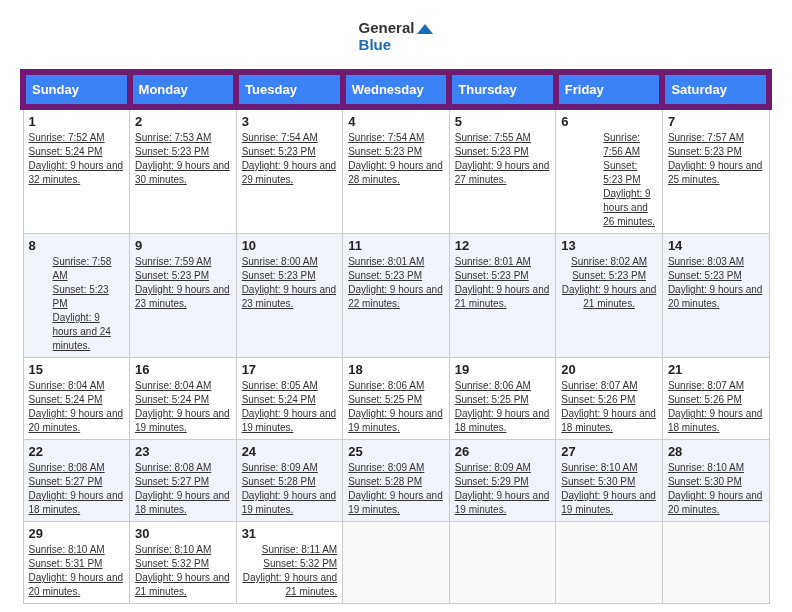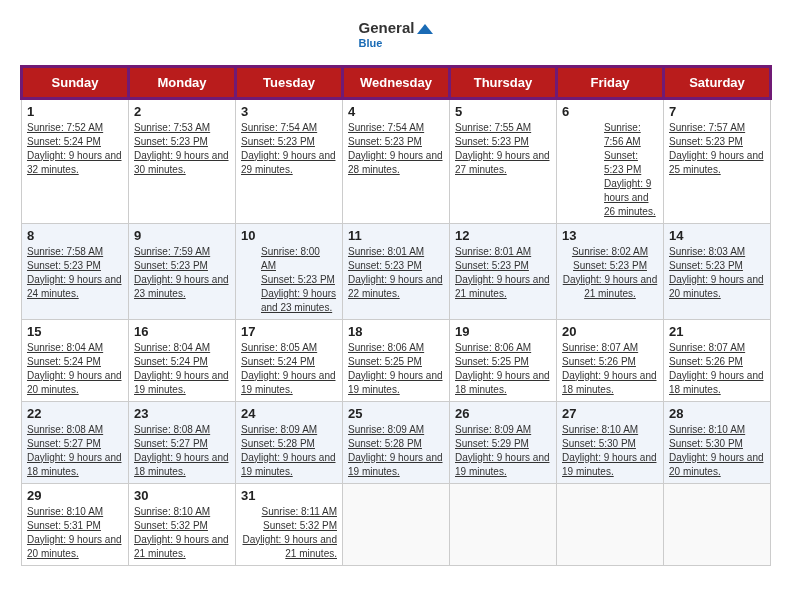--- a/index.html
+++ b/index.html
@@ -32,27 +32,27 @@
     .subtitle {
       font-size: 14px;
       color: #555;
     }
     .calendar-table {
       width: 100%;
       border-collapse: collapse;
       font-size: 11px;
     }
     .calendar-table th {
-      background-color: #b91c1c;
+      background-color: #3b82f6;
       color: #fff;
       padding: 7px 6px;
-      text-align: center;
+      text-align: left;
       font-size: 13px;
       font-weight: bold;
-      border: 3px solid #701a75;
+      border: 6px solid #701a75;
     }
     .calendar-table td {
       border: 1px solid #ccc;
       vertical-align: top;
       padding: 4px 5px;
       width: calc(100% / 7);
       min-height: 70px;
       background: #fff;
     }
     .calendar-table tr:nth-child(even) td {
@@ -75,21 +75,21 @@
       background: #f9f9f9 !important;
     }
   </style>
 </head>
 <body>
 
 <div class="header-section">
   <div class="logo">
   <div style="line-height:1.1; font-family:Arial,sans-serif;">
     <div style="font-size:15px;font-weight:bold;color:#333;">General<span style="display:inline-block;width:0;height:0;border-left:8px solid transparent;border-right:8px solid transparent;border-bottom:10px solid #1a6bb5;margin-left:3px;vertical-align:middle;"></span></div>
-    <div style="font-size:11px;font-weight:bold;color:#1a6bb5;">Blue</div>
+    <div style="font-size:15px;font-weight:bold;color:#1a6bb5;">Blue</div>
   </div>
 </div>
   <div class="title-section">
     <div class="main-title"></div>
     <div class="subtitle"></div>
   </div>
 </div>
 
 <table class="calendar-table">
   <thead>
@@ -144,33 +144,33 @@
         <td>
           <span class="day-number">7</span>
           <div class="day-info" style="white-space: pre-line;">Sunrise: 7:57 AM
 Sunset: 5:23 PM
 Daylight: 9 hours and 25 minutes.</div>
         </td>
       </tr>
       <tr>
         <td>
           <span class="day-number">8</span>
-          <div class="day-info" style="white-space: pre-line;">Sunrise: 7:58 AM
+          <div class="day-info" style="white-space: pre-line; margin-left: 24px;">Sunrise: 7:58 AM
 Sunset: 5:23 PM
 Daylight: 9 hours and 24 minutes.</div>
         </td>
         <td>
           <span class="day-number">9</span>
           <div class="day-info" style="white-space: pre-line;">Sunrise: 7:59 AM
 Sunset: 5:23 PM
 Daylight: 9 hours and 23 minutes.</div>
         </td>
         <td>
           <span class="day-number">10</span>
-          <div class="day-info" style="white-space: pre-line; margin-left: 20px;">Sunrise: 8:00 AM
+          <div class="day-info" style="white-space: pre-line;">Sunrise: 8:00 AM
 Sunset: 5:23 PM
 Daylight: 9 hours and 23 minutes.</div>
         </td>
         <td>
           <span class="day-number">11</span>
           <div class="day-info" style="white-space: pre-line;">Sunrise: 8:01 AM
 Sunset: 5:23 PM
 Daylight: 9 hours and 22 minutes.</div>
         </td>
         <td>

